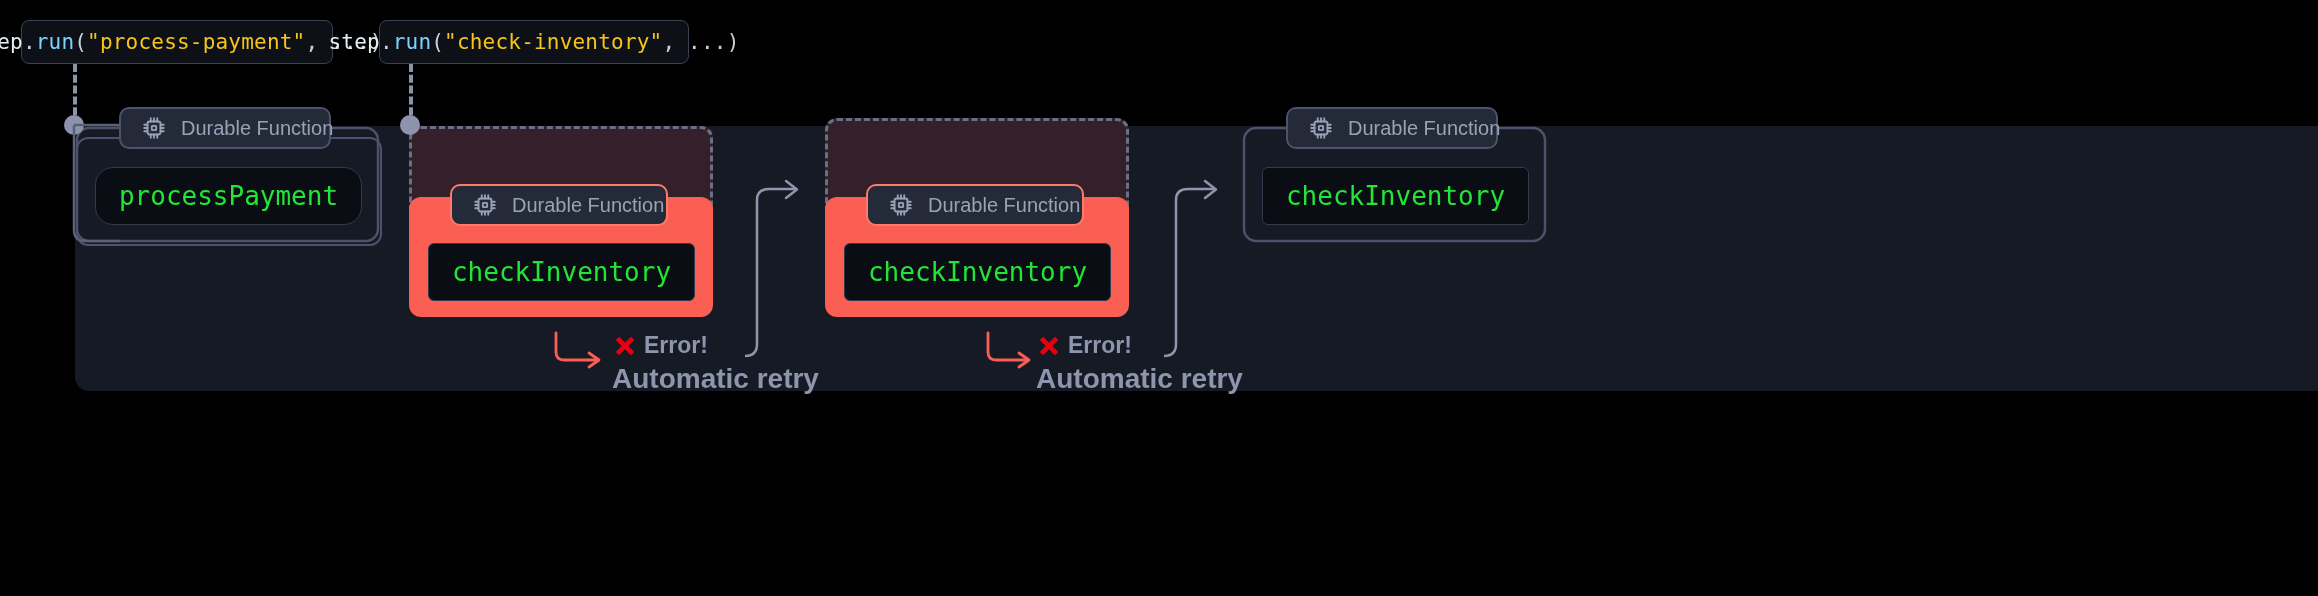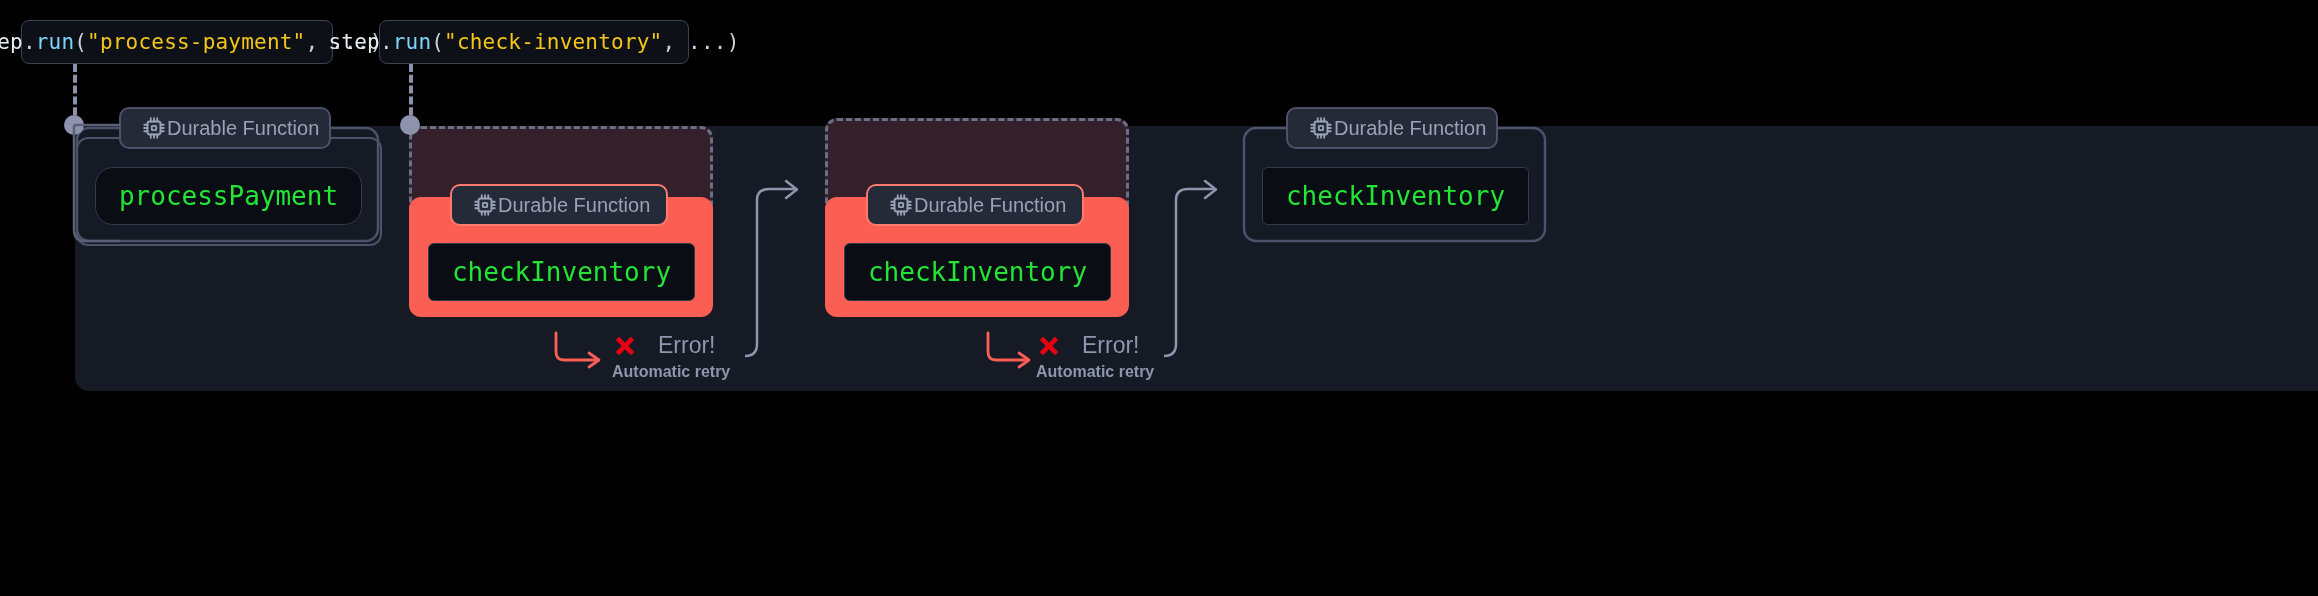--- a/index.html
+++ b/index.html
@@ -53,20 +53,21 @@
   }
 
   
   .pill{
     position:absolute;
     height:42px;
     background:#242a38;
     border:2px solid #4b526a;
     border-radius:10px;
     display:flex;align-items:center;
+    gap:14px;
     padding:0 20px;
     box-sizing:border-box;
   }
   .pill .pill-label{
     color:#9aa2b8;font-size:20px;white-space:nowrap;
   }
   .pill.err{border-color:#ff7a6e;background:#242a38;}
 
   .chip-ico{display:block;width:26px;height:26px;flex:none;}
 
@@ -80,27 +81,27 @@
   }
   .redcard{
     position:absolute;
     background:#fb5f53;
     border-radius:12px;
   }
 
   
   .errblock{position:absolute;}
   .errline{
-    display:flex;align-items:center;gap:20px;
-    color:#8d96ad;font-size:23px;font-weight:400;
+    display:flex;align-items:center;gap:6px;
+    color:#8d96ad;font-size:23px;font-weight:700;
     white-space:nowrap;
   }
   .xmark{display:block;width:26px;height:26px;flex:none;}
   .retryline{
-    color:#8d96ad;font-size:16px;font-weight:700;white-space:nowrap;
+    color:#8d96ad;font-size:28px;font-weight:700;white-space:nowrap;
     margin-top:4px;
   }
 
   svg.ovl{position:absolute;overflow:visible;pointer-events:none;}
 </style>
 </head>
 <body>
 
 <div class="stage">
 

